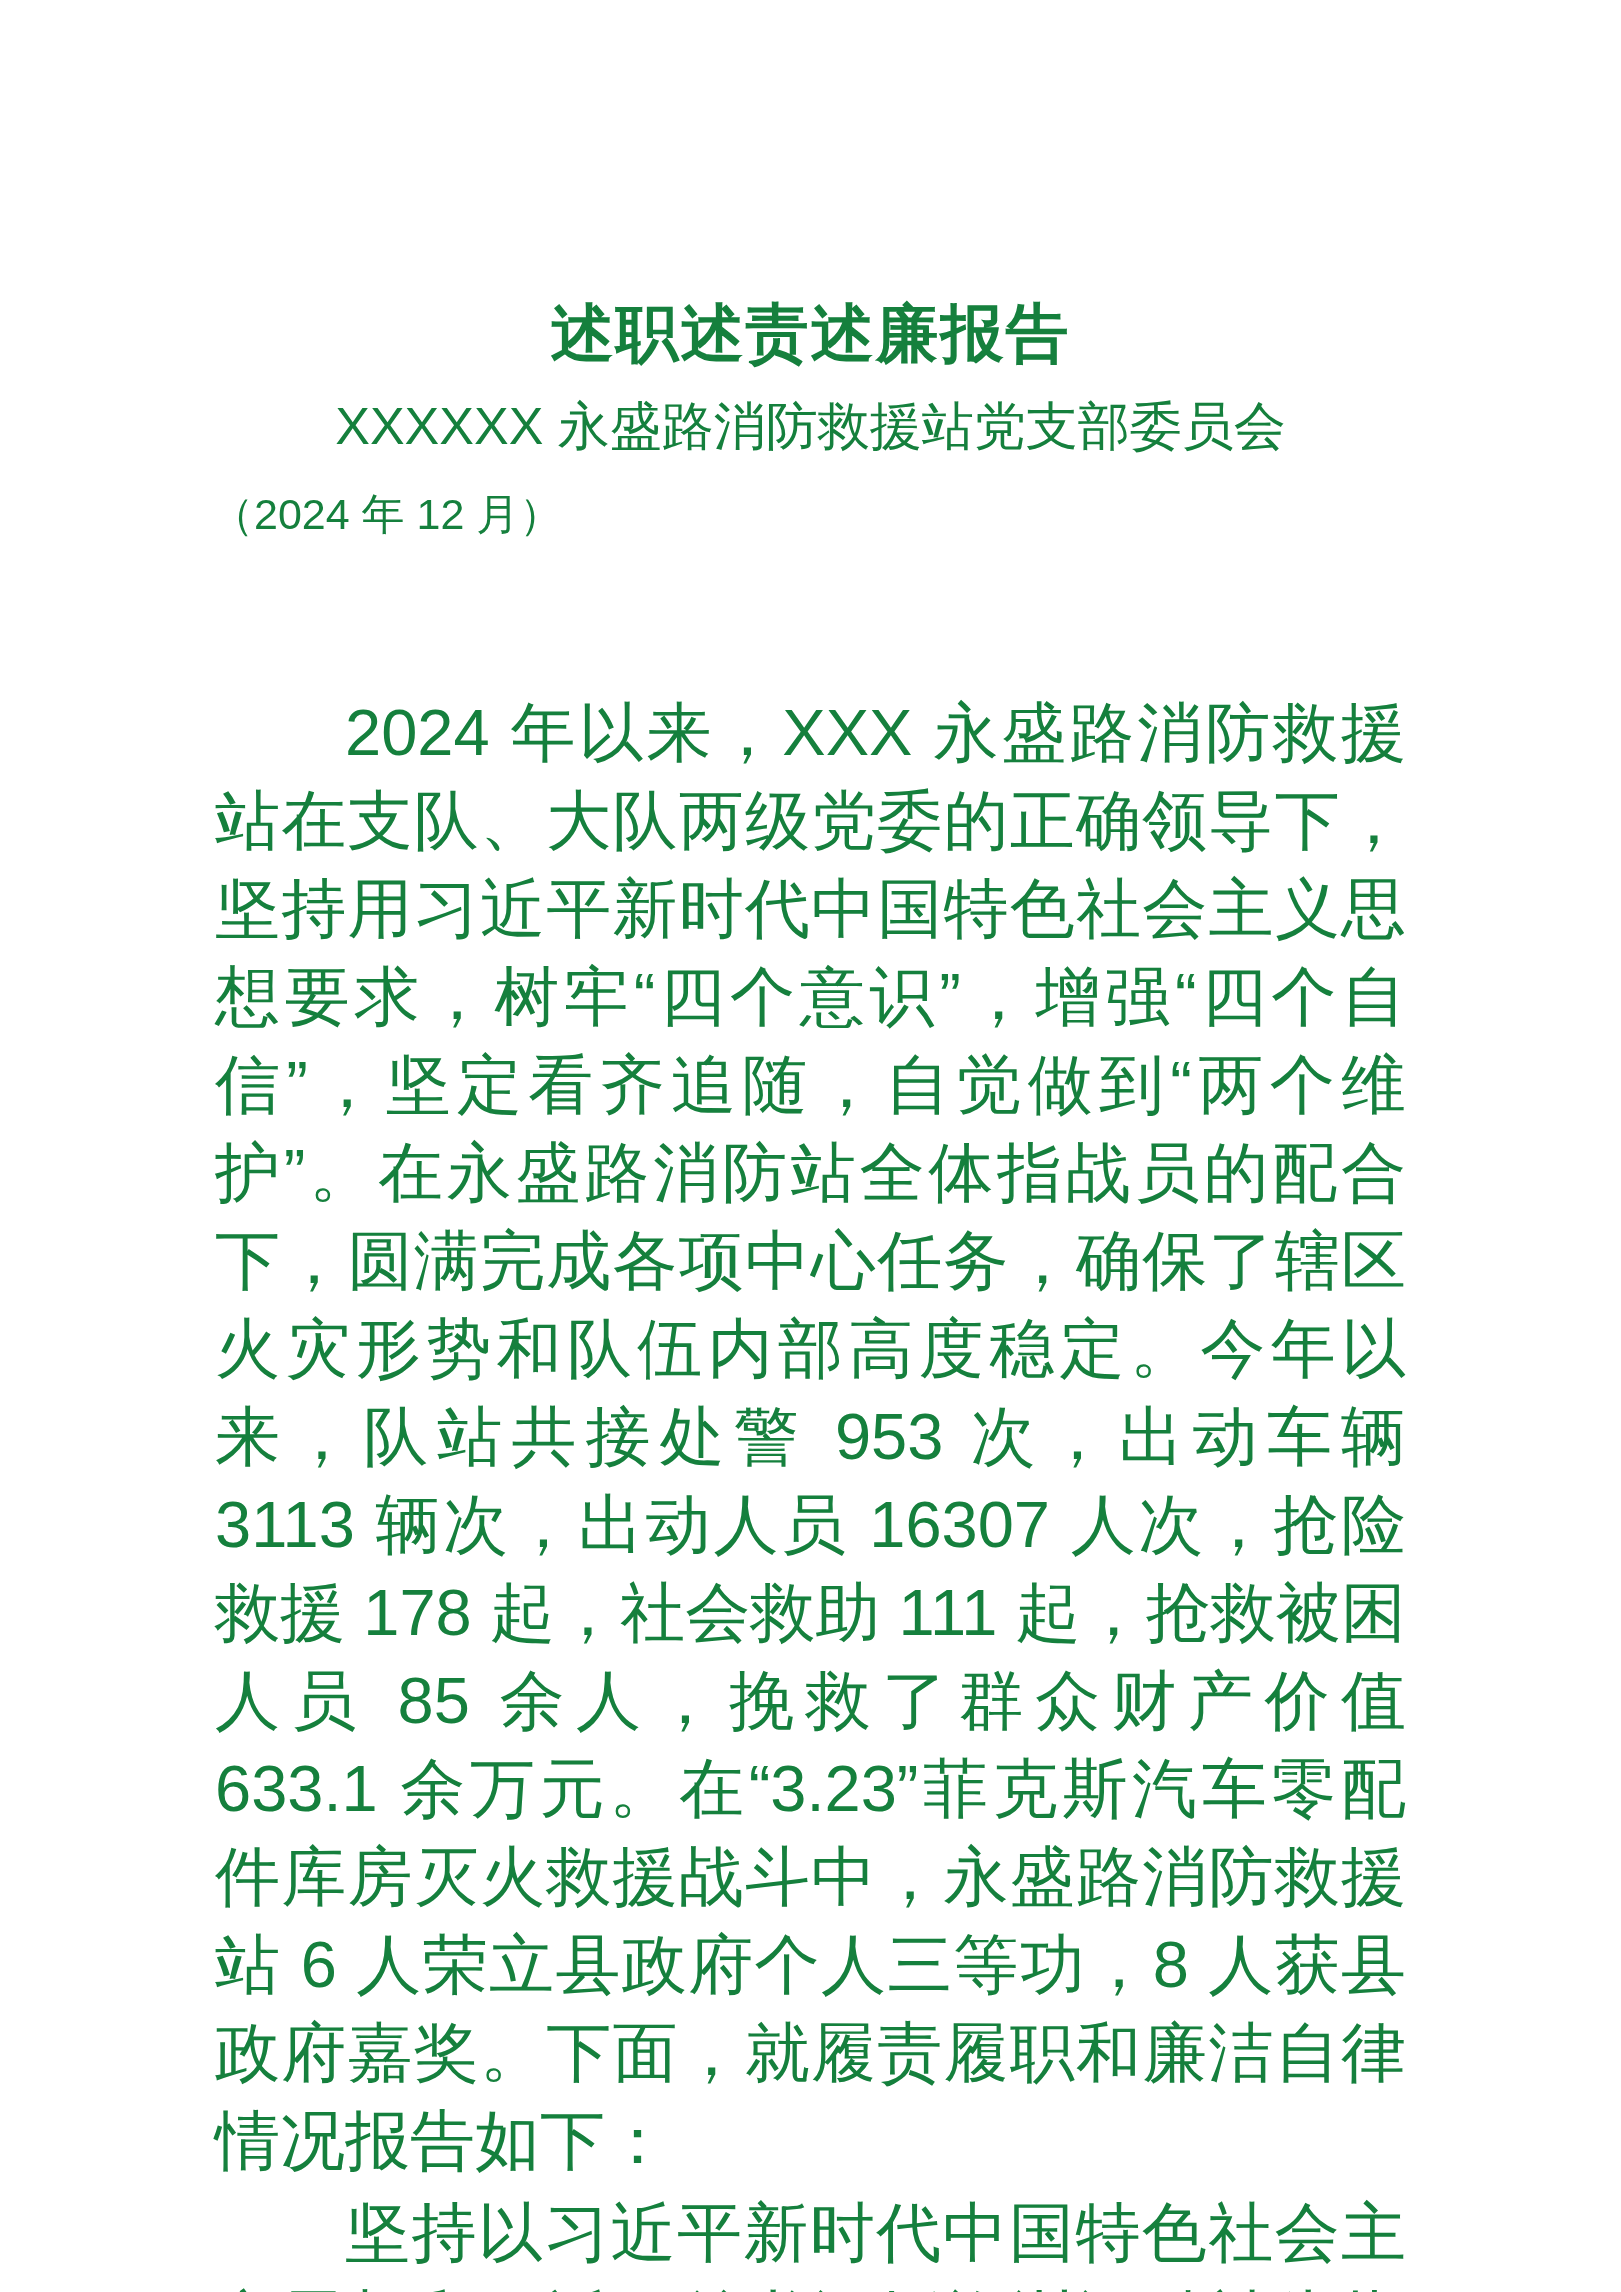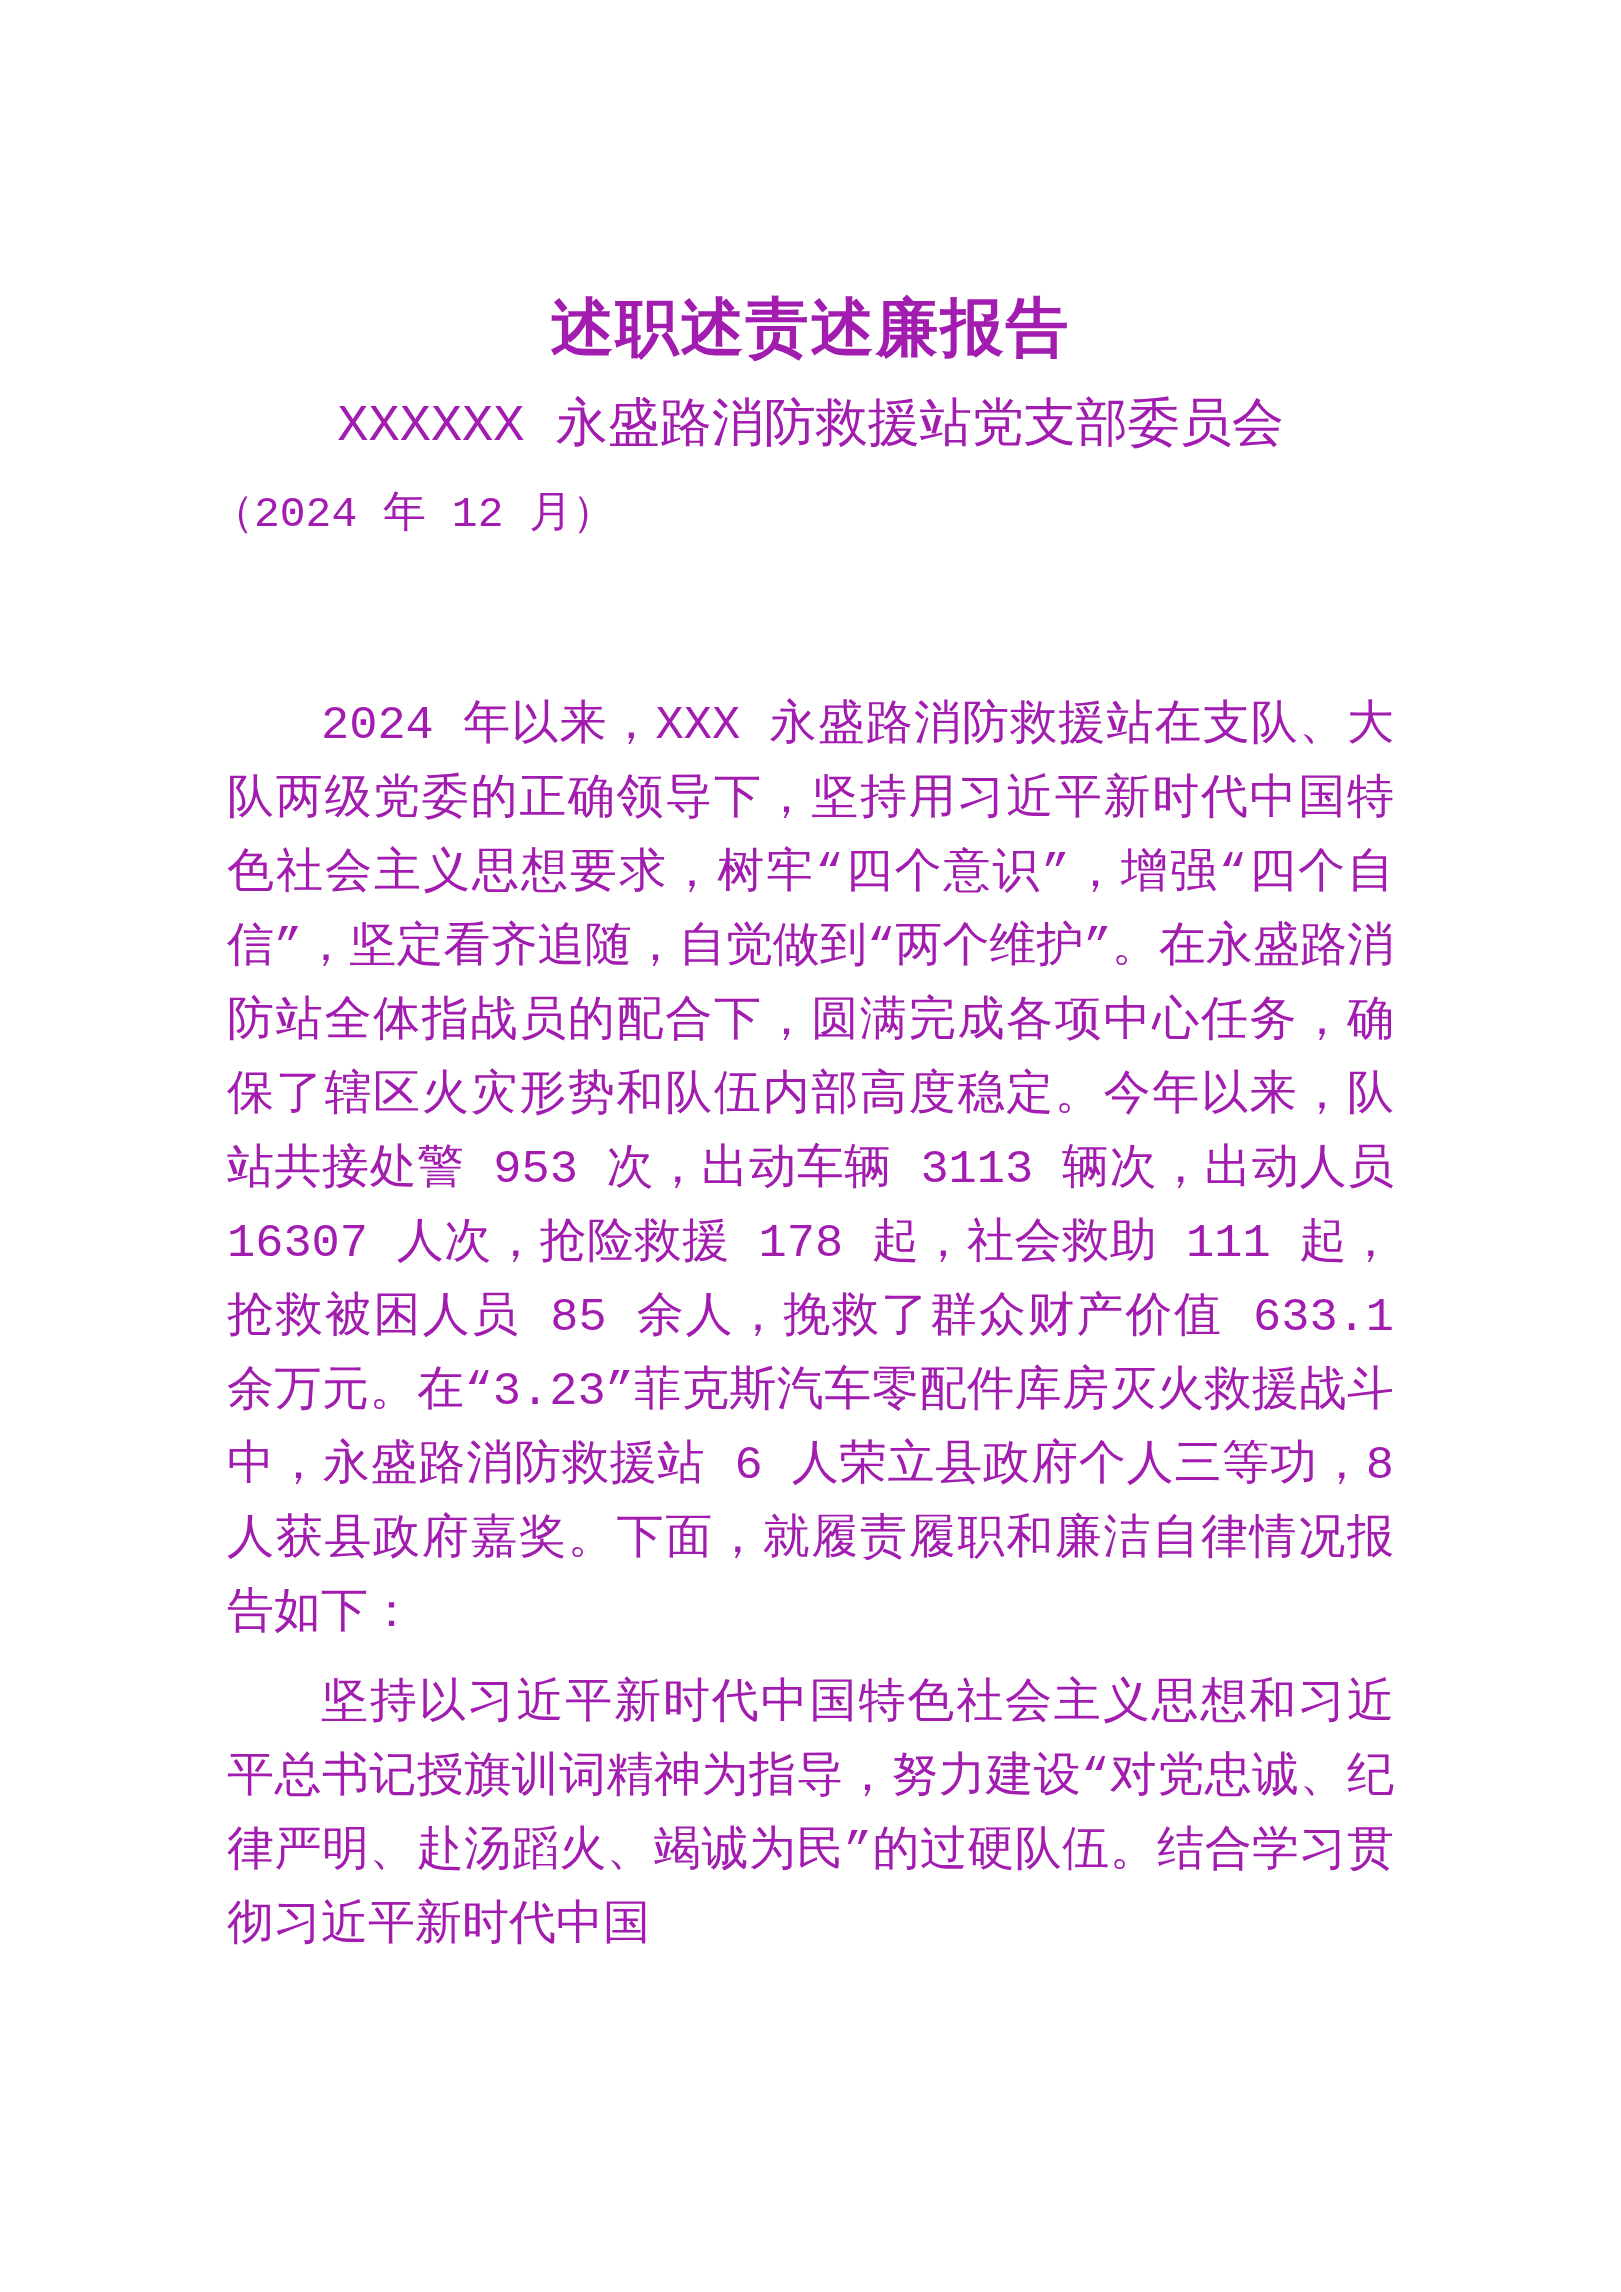--- a/index.html
+++ b/index.html
@@ -8,22 +8,22 @@
     background: #ffffff;
   }
   .page {
     position: relative;
     width: 1621px;
     height: 2293px;
     margin: 0 auto;
     background: #ffffff;
     box-sizing: border-box;
     padding: 294px 211px 118px 211px;
-    font-family: Liberation Mono, monospace;
-    color: #a21caf;
+    font-family: Liberation Sans, sans-serif;
+    color: #15803d;
     overflow: hidden;
   }
   .doc-title {
     margin: 0 0 21.6px 0;
     font-size: 63px;
     line-height: 1.25;
     font-weight: 700;
     text-align: center;
     letter-spacing: 2px;
   }
@@ -38,23 +38,23 @@
     margin: 0;
     font-size: 43px;
     line-height: 1.25;
     font-weight: 400;
     text-align: left;
   }
   .doc-body {
     margin-top: 147px;
   }
   .para {
-    margin: 16px;
-    font-size: 47px;
-    line-height: 74px;
+    margin: 4px;
+    font-size: 65px;
+    line-height: 88px;
     text-align: justify;
     text-indent: 2em;
     font-weight: 400;
     word-break: normal;
     overflow-wrap: break-word;
   }
   .para.heading {
     text-align: left;
   }
 </style>

